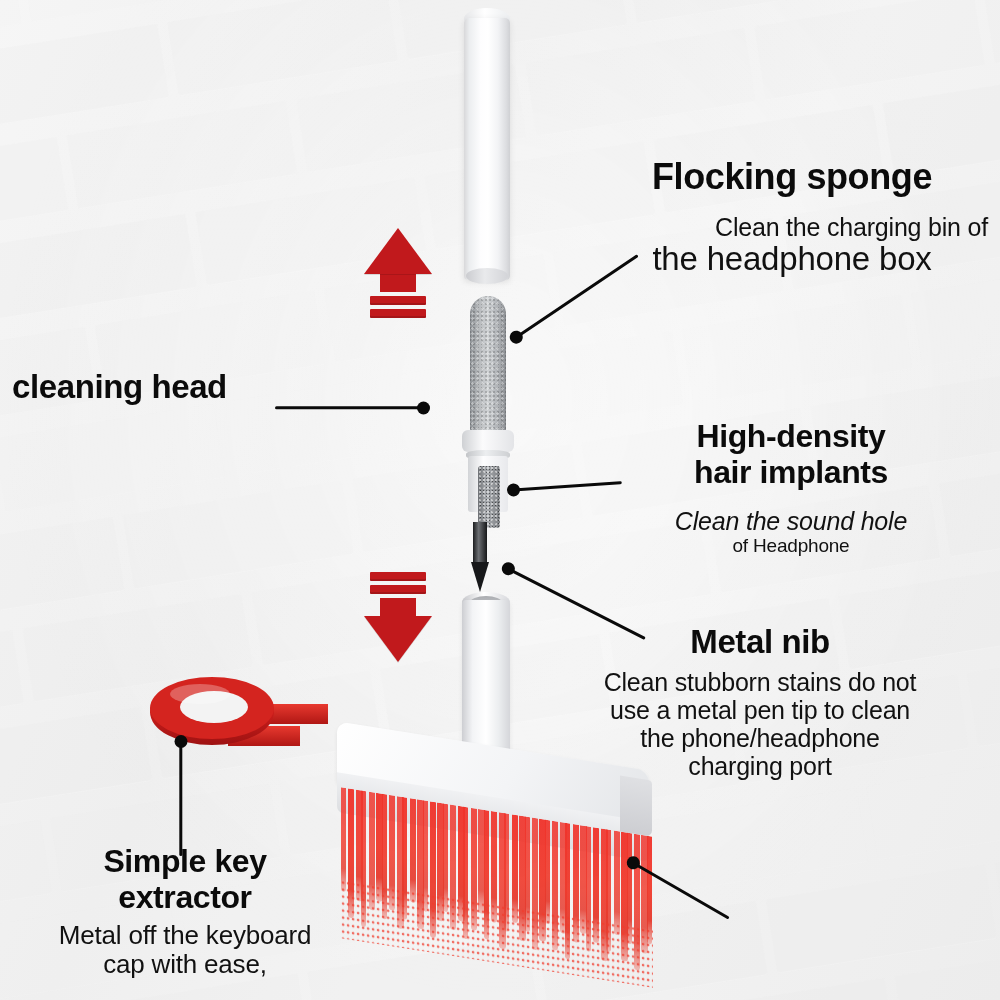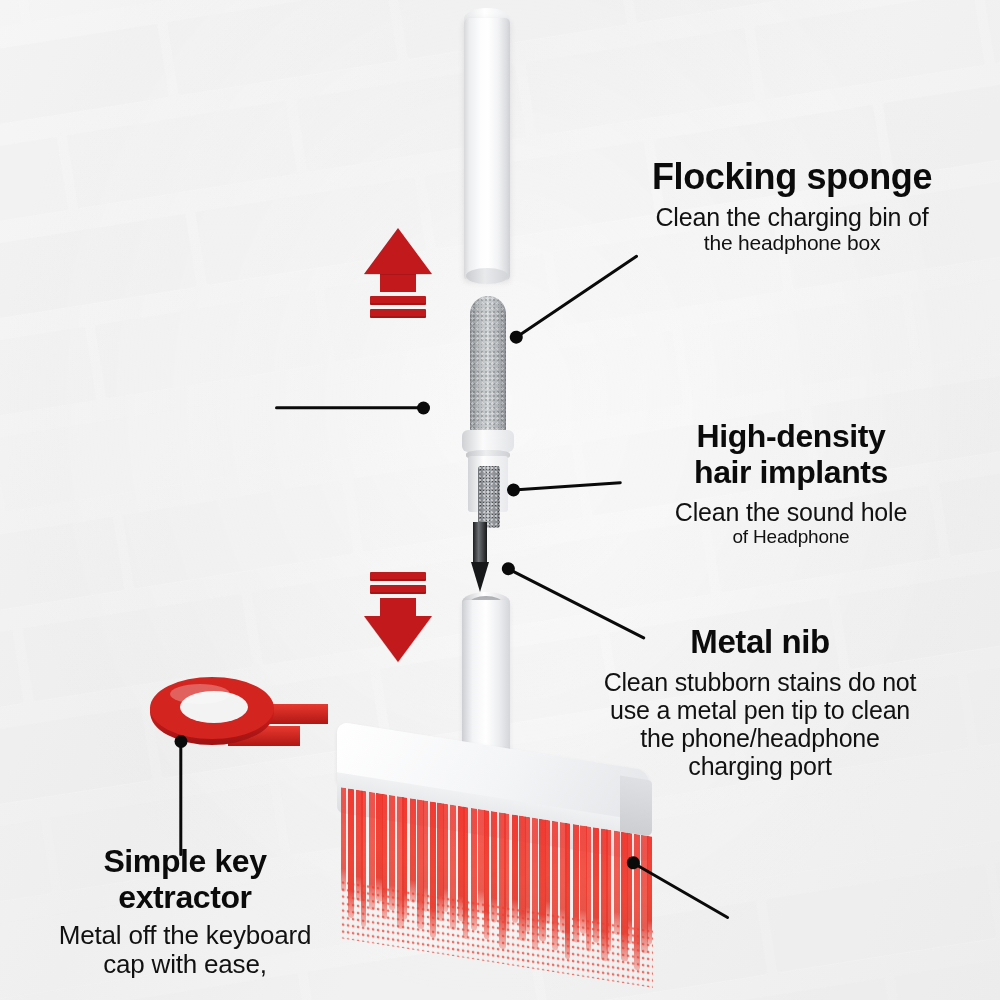--- a/index.html
+++ b/index.html
@@ -509,31 +509,32 @@
     <div class="dot"></div>
   </div>
 
   <div class="leader" style="left:632px; top:862px; transform:rotate(30deg);">
     <div class="ln" style="width:112px;"></div>
     <div class="dot"></div>
   </div>
 
   <div class="callout" style="left:596px; top:158px; width:392px; text-align:center;">
     <div class="title" style="font-size:36px;">Flocking sponge</div>
-    <div class="desc" style="font-size:25px; margin-top:7px;">Clean the charging bin of</div>
-    <div class="desc" style="font-size:21px;">the headphone box</div>
+    <div class="desc" style="font-size:25px; margin-top:17px;text-align:right;">Clean the charging bin of</div>
+    <div class="desc" style="font-size:33px;">the headphone box</div>
   </div>
 
   <div class="callout" style="left:12px; top:367px; width:290px; text-align:left;">
+    <div class="title" style="font-size:33px; margin-top:3px;">cleaning head</div>
   </div>
 
   <div class="callout" style="left:600px; top:420px; width:382px; text-align:center;">
     <div class="title" style="font-size:32px;">High-density</div>
     <div class="title" style="font-size:32px; margin-top:2px;">hair implants</div>
-    <div class="desc" style="font-size:25px; margin-top:8px;">Clean the sound hole</div>
+    <div class="desc" style="font-size:25px; margin-top:17px;font-style:italic;">Clean the sound hole</div>
     <div class="desc" style="font-size:19px;">of Headphone</div>
   </div>
 
   <div class="callout" style="left:540px; top:625px; width:440px; text-align:center;">
     <div class="title" style="font-size:33px;">Metal nib</div>
     <div class="desc" style="font-size:25px; margin-top:8px;">Clean stubborn stains do not</div>
     <div class="desc" style="font-size:25px;">use a metal pen tip to clean</div>
     <div class="desc" style="font-size:25px;">the phone/headphone</div>
     <div class="desc" style="font-size:25px;">charging port</div>
   </div>

